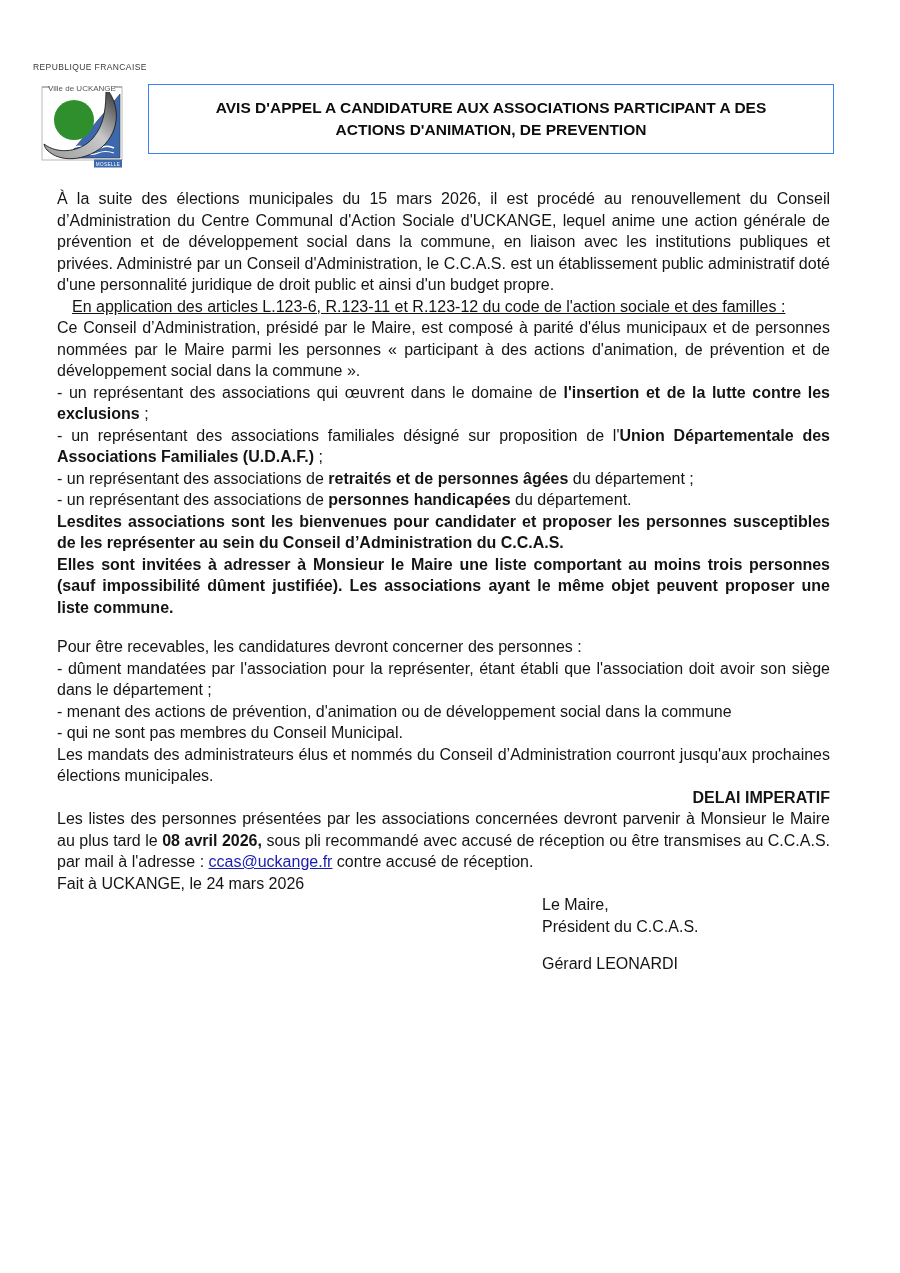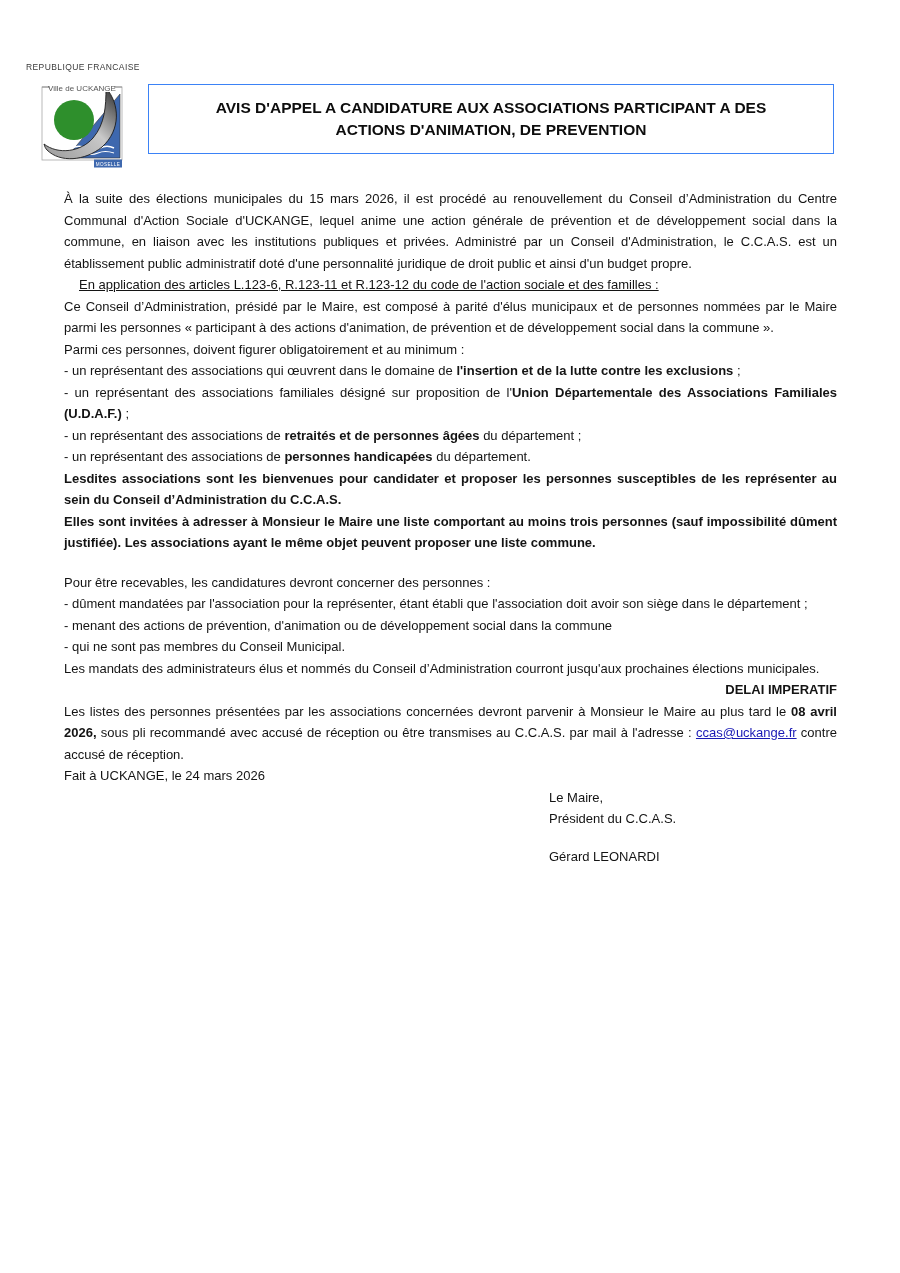--- a/index.html
+++ b/index.html
@@ -1,34 +1,34 @@
 <!DOCTYPE html>
 <html lang="fr" style="--link: #1a1ab5; --logo-green: #2e8f2c; --logo-blue: #3e68ae;"><head>
 <meta charset="utf-8">
 <style>
   html,body { margin:0; padding:0; background:#ffffff; }
   .page {
     position:relative; width:900px; height:1273px; background:#ffffff;
     font-family:"Liberation Sans", sans-serif; color:#141414; overflow:hidden;
   }
   .republique {
-    position:absolute; left:26px; top:62px;
+    position:absolute; left:33px; top:62px;
     font-size:8.5px; letter-spacing:0.4px; color:#3a3a3a; white-space:nowrap;
   }
   .logo { position:absolute; left:36px; top:78px; }
   .title-box {
     position:absolute; left:148px; top:84px; width:684px; height:68px;
     border:1px solid #3b82f6; background:#ffffff;
     display:flex; flex-direction:column; justify-content:center;
     text-align:center; font-weight:bold; font-size:15.5px; line-height:22.5px;
     color:#0d0d0d;
   }
   .doc {
-    position:absolute; left:64px; top:188px; width:773px;
-    font-size:13px; line-height:21.5px; text-align:justify;
+    position:absolute; left:57px; top:188px; width:773px;
+    font-size:16px; line-height:21.5px; text-align:justify;
   }
   .doc p, .doc div.li { margin:0; }
   .m8  { margin-top:8px; }
   .m10 { margin-top:10px; }
   .m13 { margin-top:13px; }
   .m17 { margin-top:17px; }
   .m18 { margin-top:18px; }
   .m20 { margin-top:20px; }
   .m21 { }
   .m22 { margin-top:22px; }
@@ -76,21 +76,20 @@
   </div>
 
   <div class="doc">
 
     <p>À la suite des élections municipales du 15 mars 2026, il est procédé au renouvellement du Conseil d’Administration du Centre Communal d'Action Sociale d'UCKANGE, lequel anime une action générale de prévention et de développement social dans la commune, en liaison avec les institutions publiques et privées. Administré par un Conseil d'Administration, le C.C.A.S. est un établissement public administratif doté d'une personnalité juridique de droit public et ainsi d'un budget propre.</p>
 
     <p class="m22 heading-underline"><span>En application des articles L.123-6, R.123-11 et R.123-12 du code de l'action sociale et des familles :</span></p>
 
     <p class="m17">Ce Conseil d’Administration, présidé par le Maire, est composé à parité d'élus municipaux et de personnes nommées par le Maire parmi les personnes « participant à des actions d'animation, de prévention et de développement social dans la commune ».</p>
 
-    <p class="m17">Parmi ces personnes, doivent figurer obligatoirement et au minimum :</p>
 
     <div class="m21">
       <div class="li"><span>- un représentant des associations qui œuvrent dans le domaine de </span><b>l'insertion et de la lutte contre les exclusions</b><span> ;</span></div>
       <div class="li"><span>- un représentant des associations familiales désigné sur proposition de l'</span><b>Union Départementale des Associations Familiales (U.D.A.F.)</b><span> ;</span></div>
       <div class="li"><span>- un représentant des associations de </span><b>retraités et de personnes âgées</b><span> du département ;</span></div>
       <div class="li"><span>- un représentant des associations de </span><b>personnes handicapées</b><span> du département.</span></div>
     </div>
 
     <p class="m8 bold-para">Lesdites associations sont les bienvenues pour candidater et proposer les personnes susceptibles de les représenter au sein du Conseil d’Administration du C.C.A.S.</p>
 

